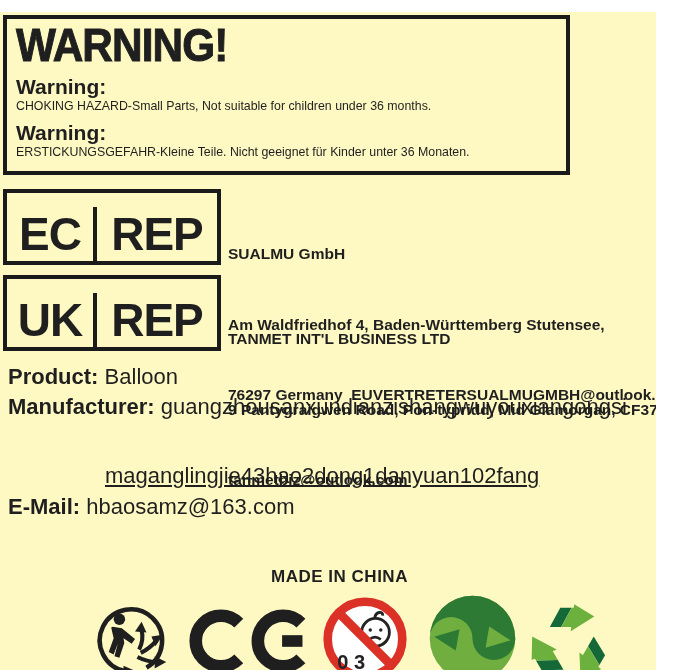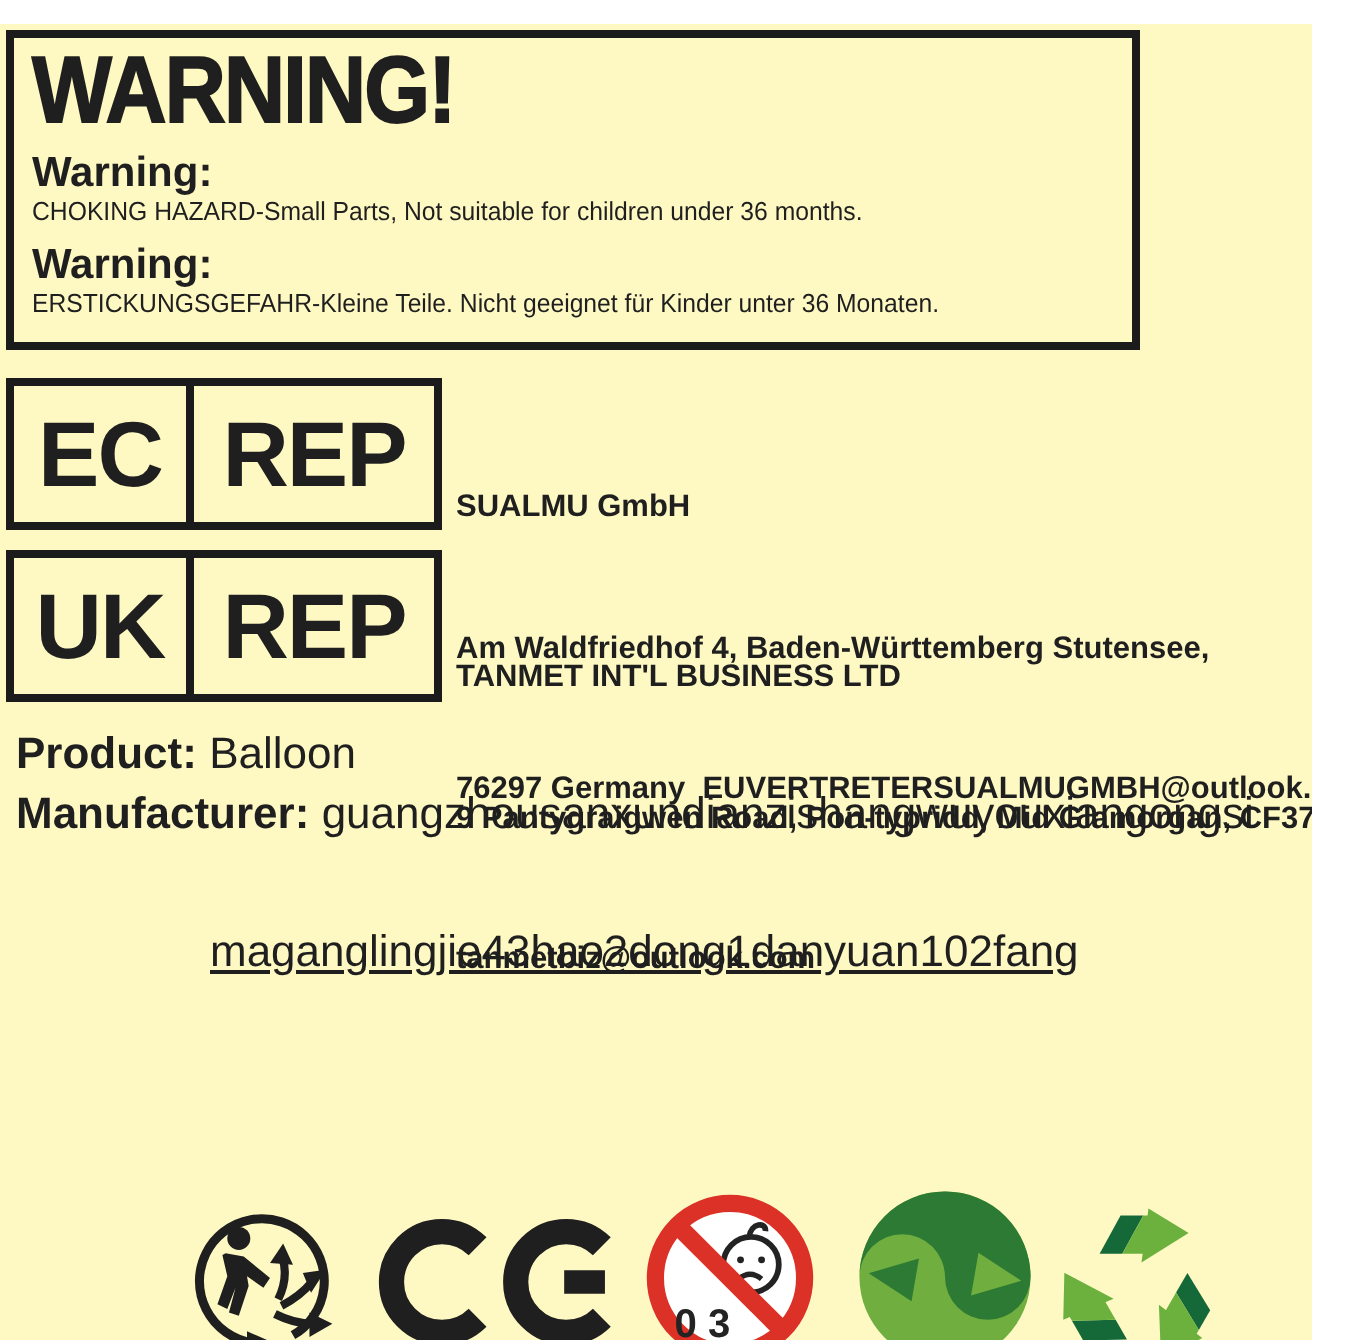--- a/index.html
+++ b/index.html
@@ -11,21 +11,21 @@
   .squeeze{display:inline-block;transform-origin:left center;white-space:nowrap;}
 
   
   .warning-box{left:3px;top:3px;width:559px;height:152px;border:4px solid #1b1b1b;}
   .warning-title{left:9px;top:0px;font-size:47px;font-weight:bold;letter-spacing:-1px;
     -webkit-text-stroke:1px #1f1f1f;line-height:1.1;}
   .w-label{left:9px;font-size:21px;font-weight:bold;}
   .w-text{left:9px;font-size:13px;}
 
   
-  .rep-box{left:3px;width:210px;height:68px;border:4px solid #1b1b1b;display:flex;}
+  .rep-box{left:3px;width:210px;height:68px;border:4px solid #1b1b1b;display:flex;align-items:flex-end;}
   .rep-cell{display:flex;align-items:center;justify-content:center;
     font-weight:bold;font-size:46px;letter-spacing:-1px;}
   .rep-cell-code{width:86px;border-right:4px solid #1b1b1b;}
   .rep-cell-rep{flex:1;}
   .rep-text{left:228px;font-size:15.5px;line-height:23.5px;white-space:pre;font-weight:bold;}
 
   
   .pline{left:8px;font-size:22px;white-space:nowrap;}
   .pline .b{font-weight:bold;}
   .addr2{left:105px;text-decoration:underline;}
@@ -80,21 +80,26 @@
     <span class="b">Manufacturer:</span>
     <span>guangzhousanxundianzishangwuyouxiangongsi</span>
   </div>
   <div class="abs pline" style="top:352px;">
     <span class="b">Product:</span>
     <span>Balloon</span>
   </div>
   <div class="abs pline addr2" style="top:451px;">
     <span>maganglingjie43hao2dong1danyuan102fang</span>
   </div>
+  <div class="abs pline" style="top:482px;">
+    <span class="b">E-Mail:</span>
+    <span>hbaosamz@163.com</span>
+  </div>
 
+  <div class="abs origin">MADE IN CHINA</div>
 
   <div class="icon" style="left:90px;top:590px;width:90px;height:78px;">
     <svg viewBox="0 0 100 95" xmlns="http://www.w3.org/2000/svg">
       <path d="M38.5,84.4 A38,38 0 1 1 64,79.9" fill="none" stroke-width="5.5" stroke="#1f1f1f"></path>
       <polygon points="36,77.5 52,84.5 36,92" fill="#1f1f1f"></polygon>
       <circle cx="31" cy="21" r="7" fill="#1f1f1f"></circle>
       <path d="M23,30 L34,32 L50,45 L46,51 L36,44 L37,50 L31,68 L25,66 L29,51 L24,64 L18,61 L24,44 L21,31 Z" fill="#1f1f1f"></path>
       <path d="M55,58 C59,50 60,42 58,34" fill="none" stroke-width="5" stroke="#1f1f1f"></path>
       <polygon points="50,36 58,24 64,37" fill="#1f1f1f"></polygon>
       <path d="M57,62 C65,58 71,53 76,47" fill="none" stroke-width="5" stroke="#1f1f1f"></path>

